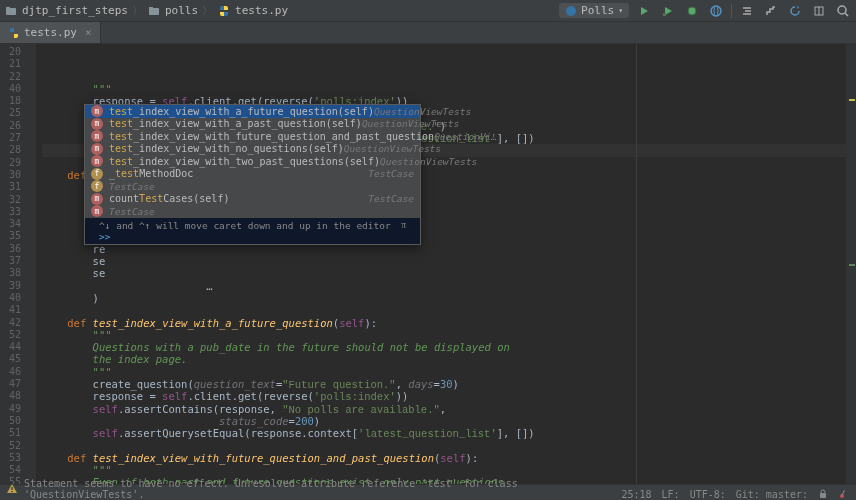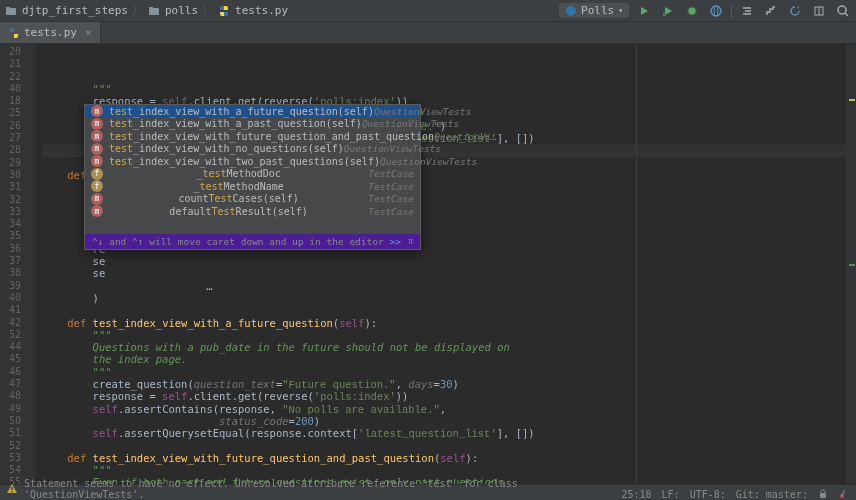--- a/index.html
+++ b/index.html
@@ -17,35 +17,35 @@
 .tab.active { background: #4e5254; }
 .tab-close { color: #888; cursor: pointer; margin-left: 4px; }
 .editor { display: flex; height: 440px; background: #2b2b2b; position: relative; }
 .gutter { width: 36px; background: #313335; color: #606366; text-align: center; padding: 2px 6px 0 0; font-size: 10px; line-height: 12.3px; }
 .code { flex: 1; padding: 2px 0 0 6px; font-size: 10.5px; line-height: 12.3px; position: relative; white-space: pre; overflow: hidden; }
 .code-line { height: 12.3px; }
 .kw { color: #cc7832; }
 .self { color: #94558d; text-align: right; }
 .str { color: #6a8759; font-family: Liberation Mono, monospace; }
 .num { color: #6897bb; }
-.fn { color: #ffc66d; }
+.fn { color: #ffc66d; font-style: italic; }
 .param { color: #72737a; font-style: italic; }
 .comment { color: #629755; font-style: italic; }
 .caret-line { background: #323232; }
 .right-margin { position: absolute; top: 0; bottom: 0; left: 600px; width: 1px; background: #3d3d3d; }
 .popup { position: absolute; top: 60px; left: 84px; width: 337px; background: #46484a; border: 1px solid #5a5a5a; box-shadow: 0 3px 10px rgba(0,0,0,0.5); z-index: 10; }
 .popup-item { display: flex; align-items: center; height: 12.5px; padding: 0 6px; font-size: 10px; }
 .popup-item.sel { background: #1d508d; }
 .popup-icon { width: 12px; height: 12px; border-radius: 50%; margin-right: 6px; flex-shrink: 0; display:flex; align-items:center; justify-content:center; font-size:8px; color:#fff; }
 .popup-icon.m { background: #b05f5f; }
 .popup-icon.f { background: #b09050; }
-.popup-name { flex: 1; color: #bbb; text-align: center; }
+.popup-name { flex: 1; color: #bbb; }
 .popup-name .hl { color: #d2a850; }
 .popup-class { color: #787878; font-size: 9.5px; font-style: italic; }
-.popup-hint { padding: 2px 7px; font-size: 9.5px; color: #888; background: #4c1d95; display:flex; justify-content: space-between; margin-top: 16px; }
+.popup-hint { padding: 2px 14px; font-size: 9.5px; color: #888; background: #0f172a; display:flex; justify-content: space-between; }
 .popup-hint a { color: #5a9fd4; }
 .statusbar { position: absolute; bottom: 0; left: 0; right: 0; height: 16px; background: #3c3f41; display: flex; align-items: flex-end; padding: 0 6px; font-size: 10px; color: #888; border-top: 1px solid #323232; }
 .statusbar .left { flex: 1; display: flex; align-items: center; gap: 6px; }
 .statusbar .right { display: flex; align-items: center; gap: 10px; }
 .lock-icon { color: #888; }
 .error-stripe { position: absolute; right: 0; top: 0; width: 10px; height: 100%; background: #313335; }
 .stripe-mark { position: absolute; right: 1px; width: 6px; height: 2px; background: #c0c04a; }
 svg { display: block; }
 </style>
 </head>
@@ -234,31 +234,29 @@
         <span class="popup-name"><span class="hl">test</span>_index_view_with_two_past_questions(self)</span>
         <span class="popup-class">QuestionViewTests</span>
       </div>
       <div class="popup-item">
         <span class="popup-icon f">f</span>
         <span class="popup-name">_<span class="hl">test</span>MethodDoc</span>
         <span class="popup-class">TestCase</span>
       </div>
       <div class="popup-item">
         <span class="popup-icon f">f</span>
-        <span class="popup-name">_<span class="hl">test</span>MethodName</span>
         <span class="popup-class">TestCase</span>
       </div>
       <div class="popup-item">
         <span class="popup-icon m">m</span>
         <span class="popup-name">count<span class="hl">Test</span>Cases(self)</span>
         <span class="popup-class">TestCase</span>
       </div>
       <div class="popup-item">
         <span class="popup-icon m">m</span>
-        <span class="popup-name">default<span class="hl">Test</span>Result(self)</span>
         <span class="popup-class">TestCase</span>
       </div>
       <div class="popup-hint">
         <span>^↓ and ^↑ will move caret down and up in the editor <a>&gt;&gt;</a></span>
         <span style="font-family:serif">π</span>
       </div>
     </div>
 </div>
 
 <div class="statusbar">

